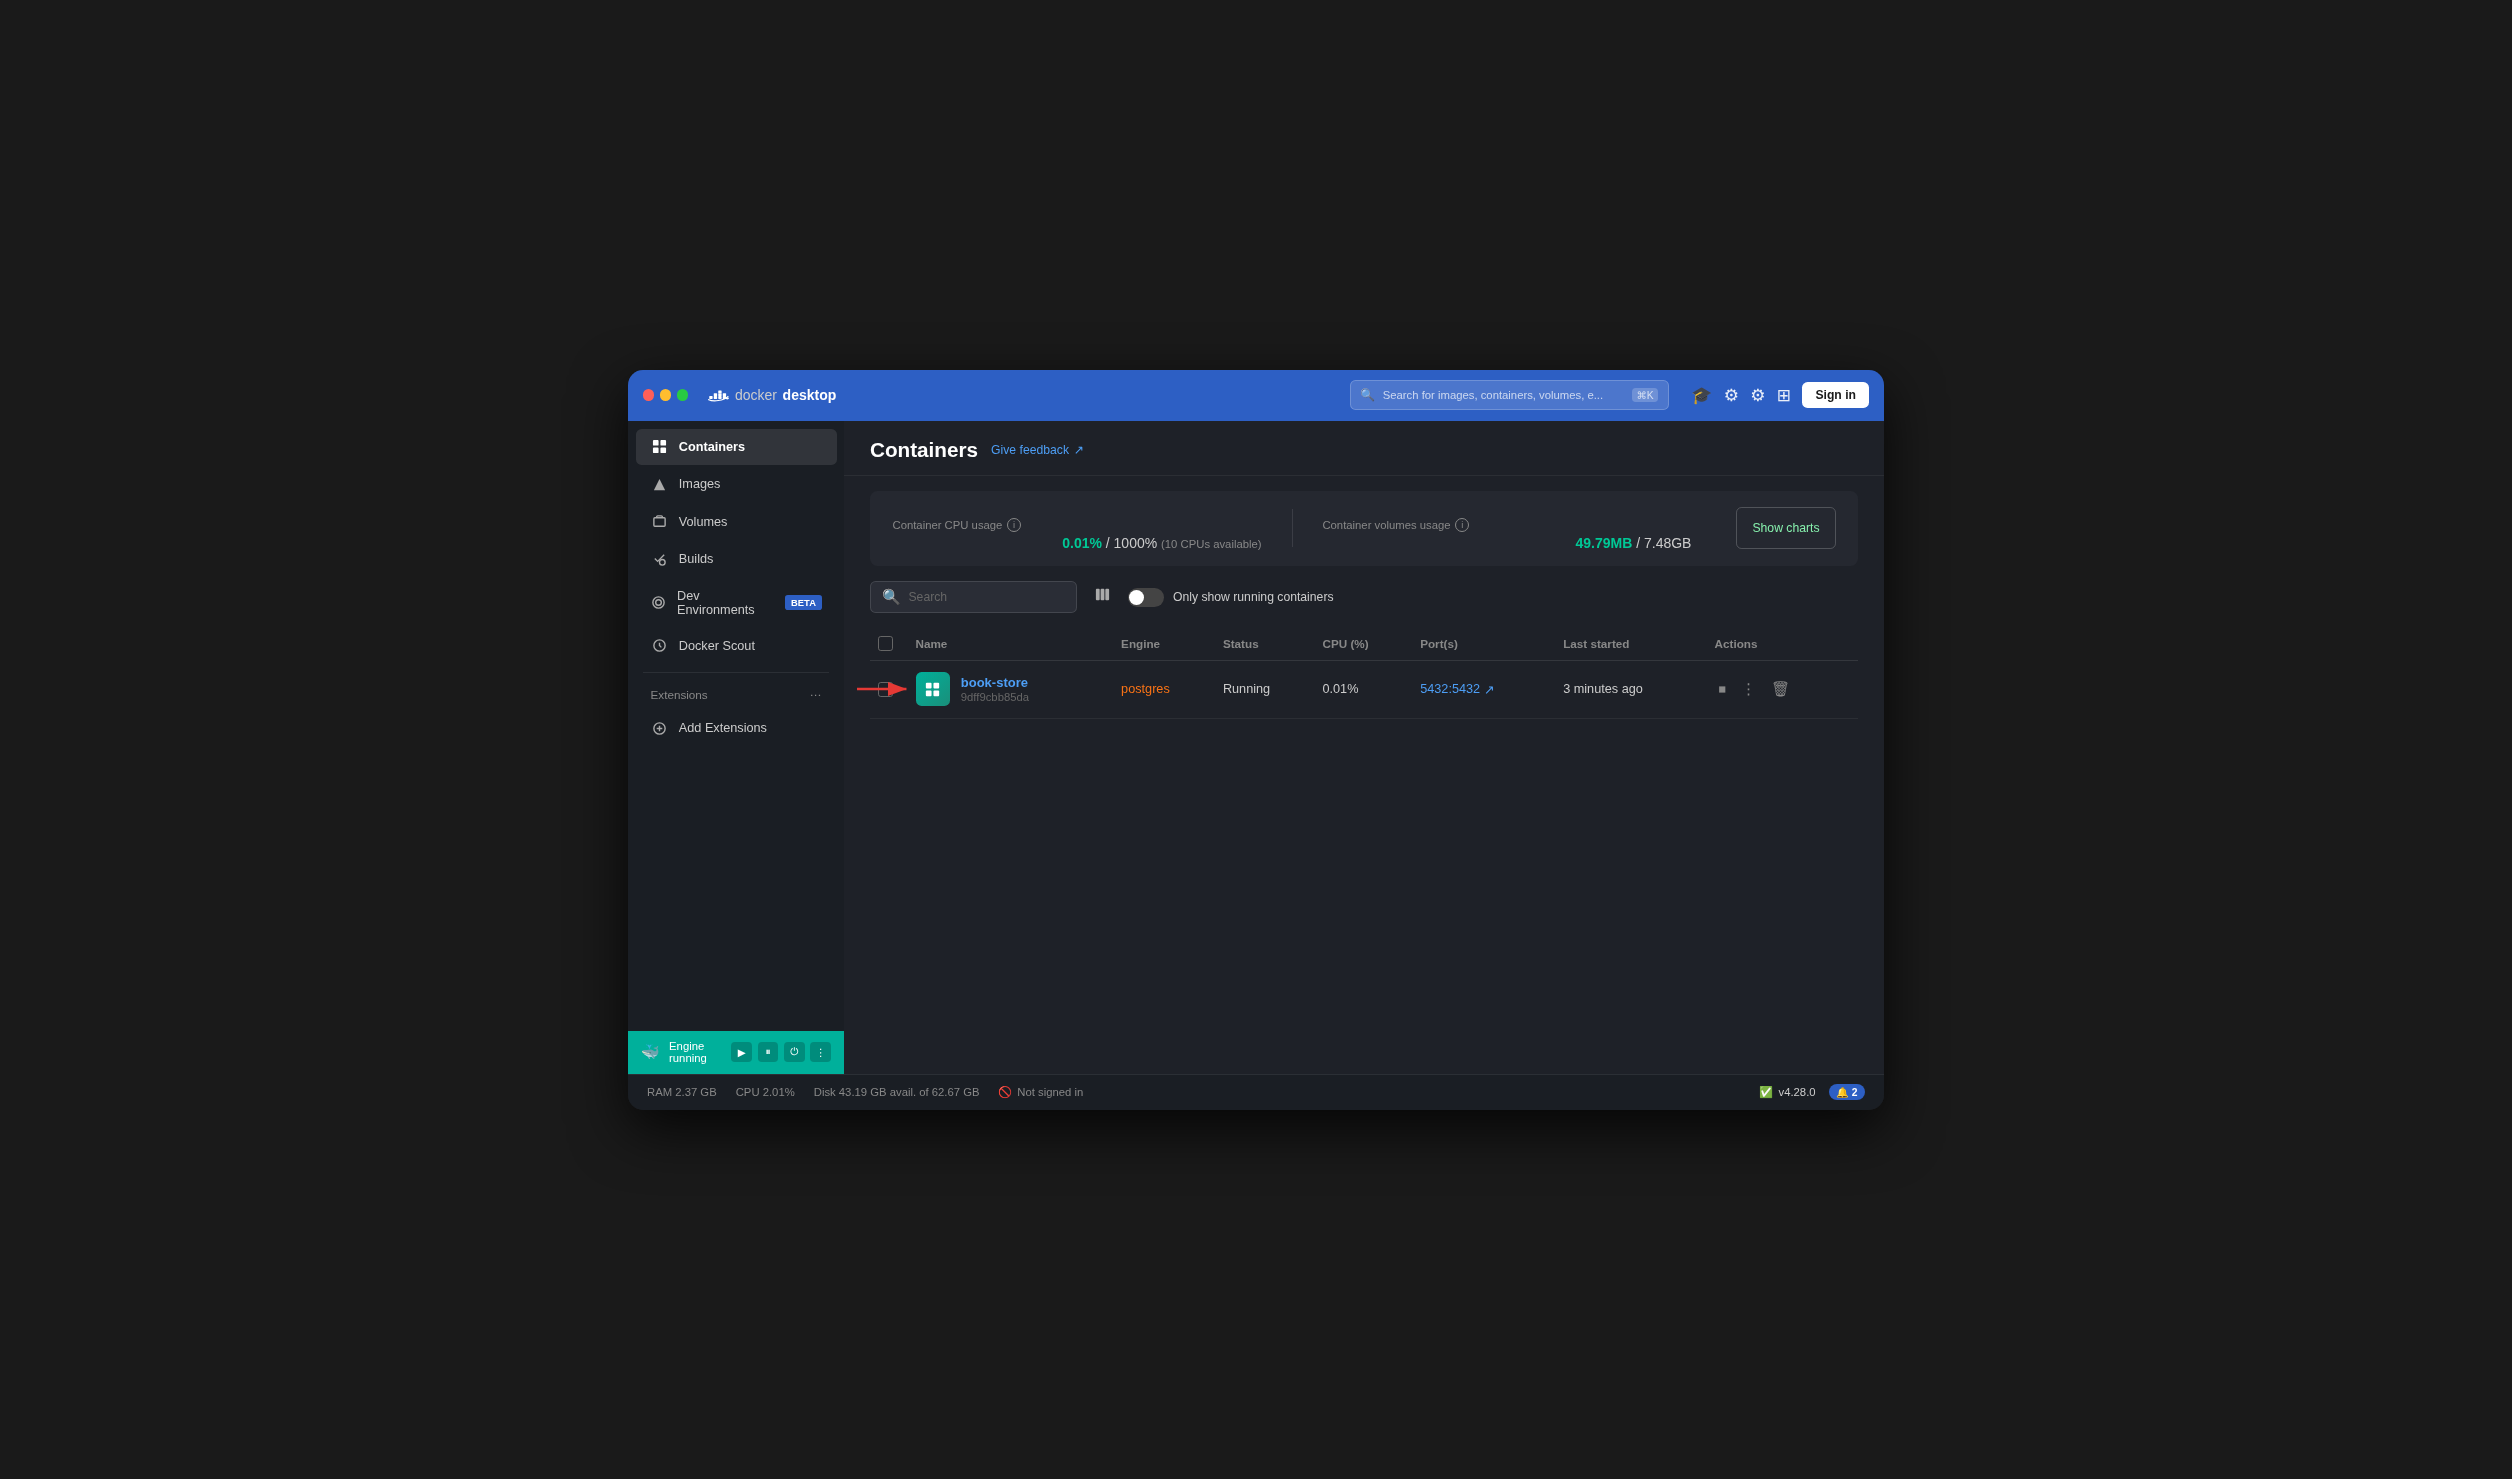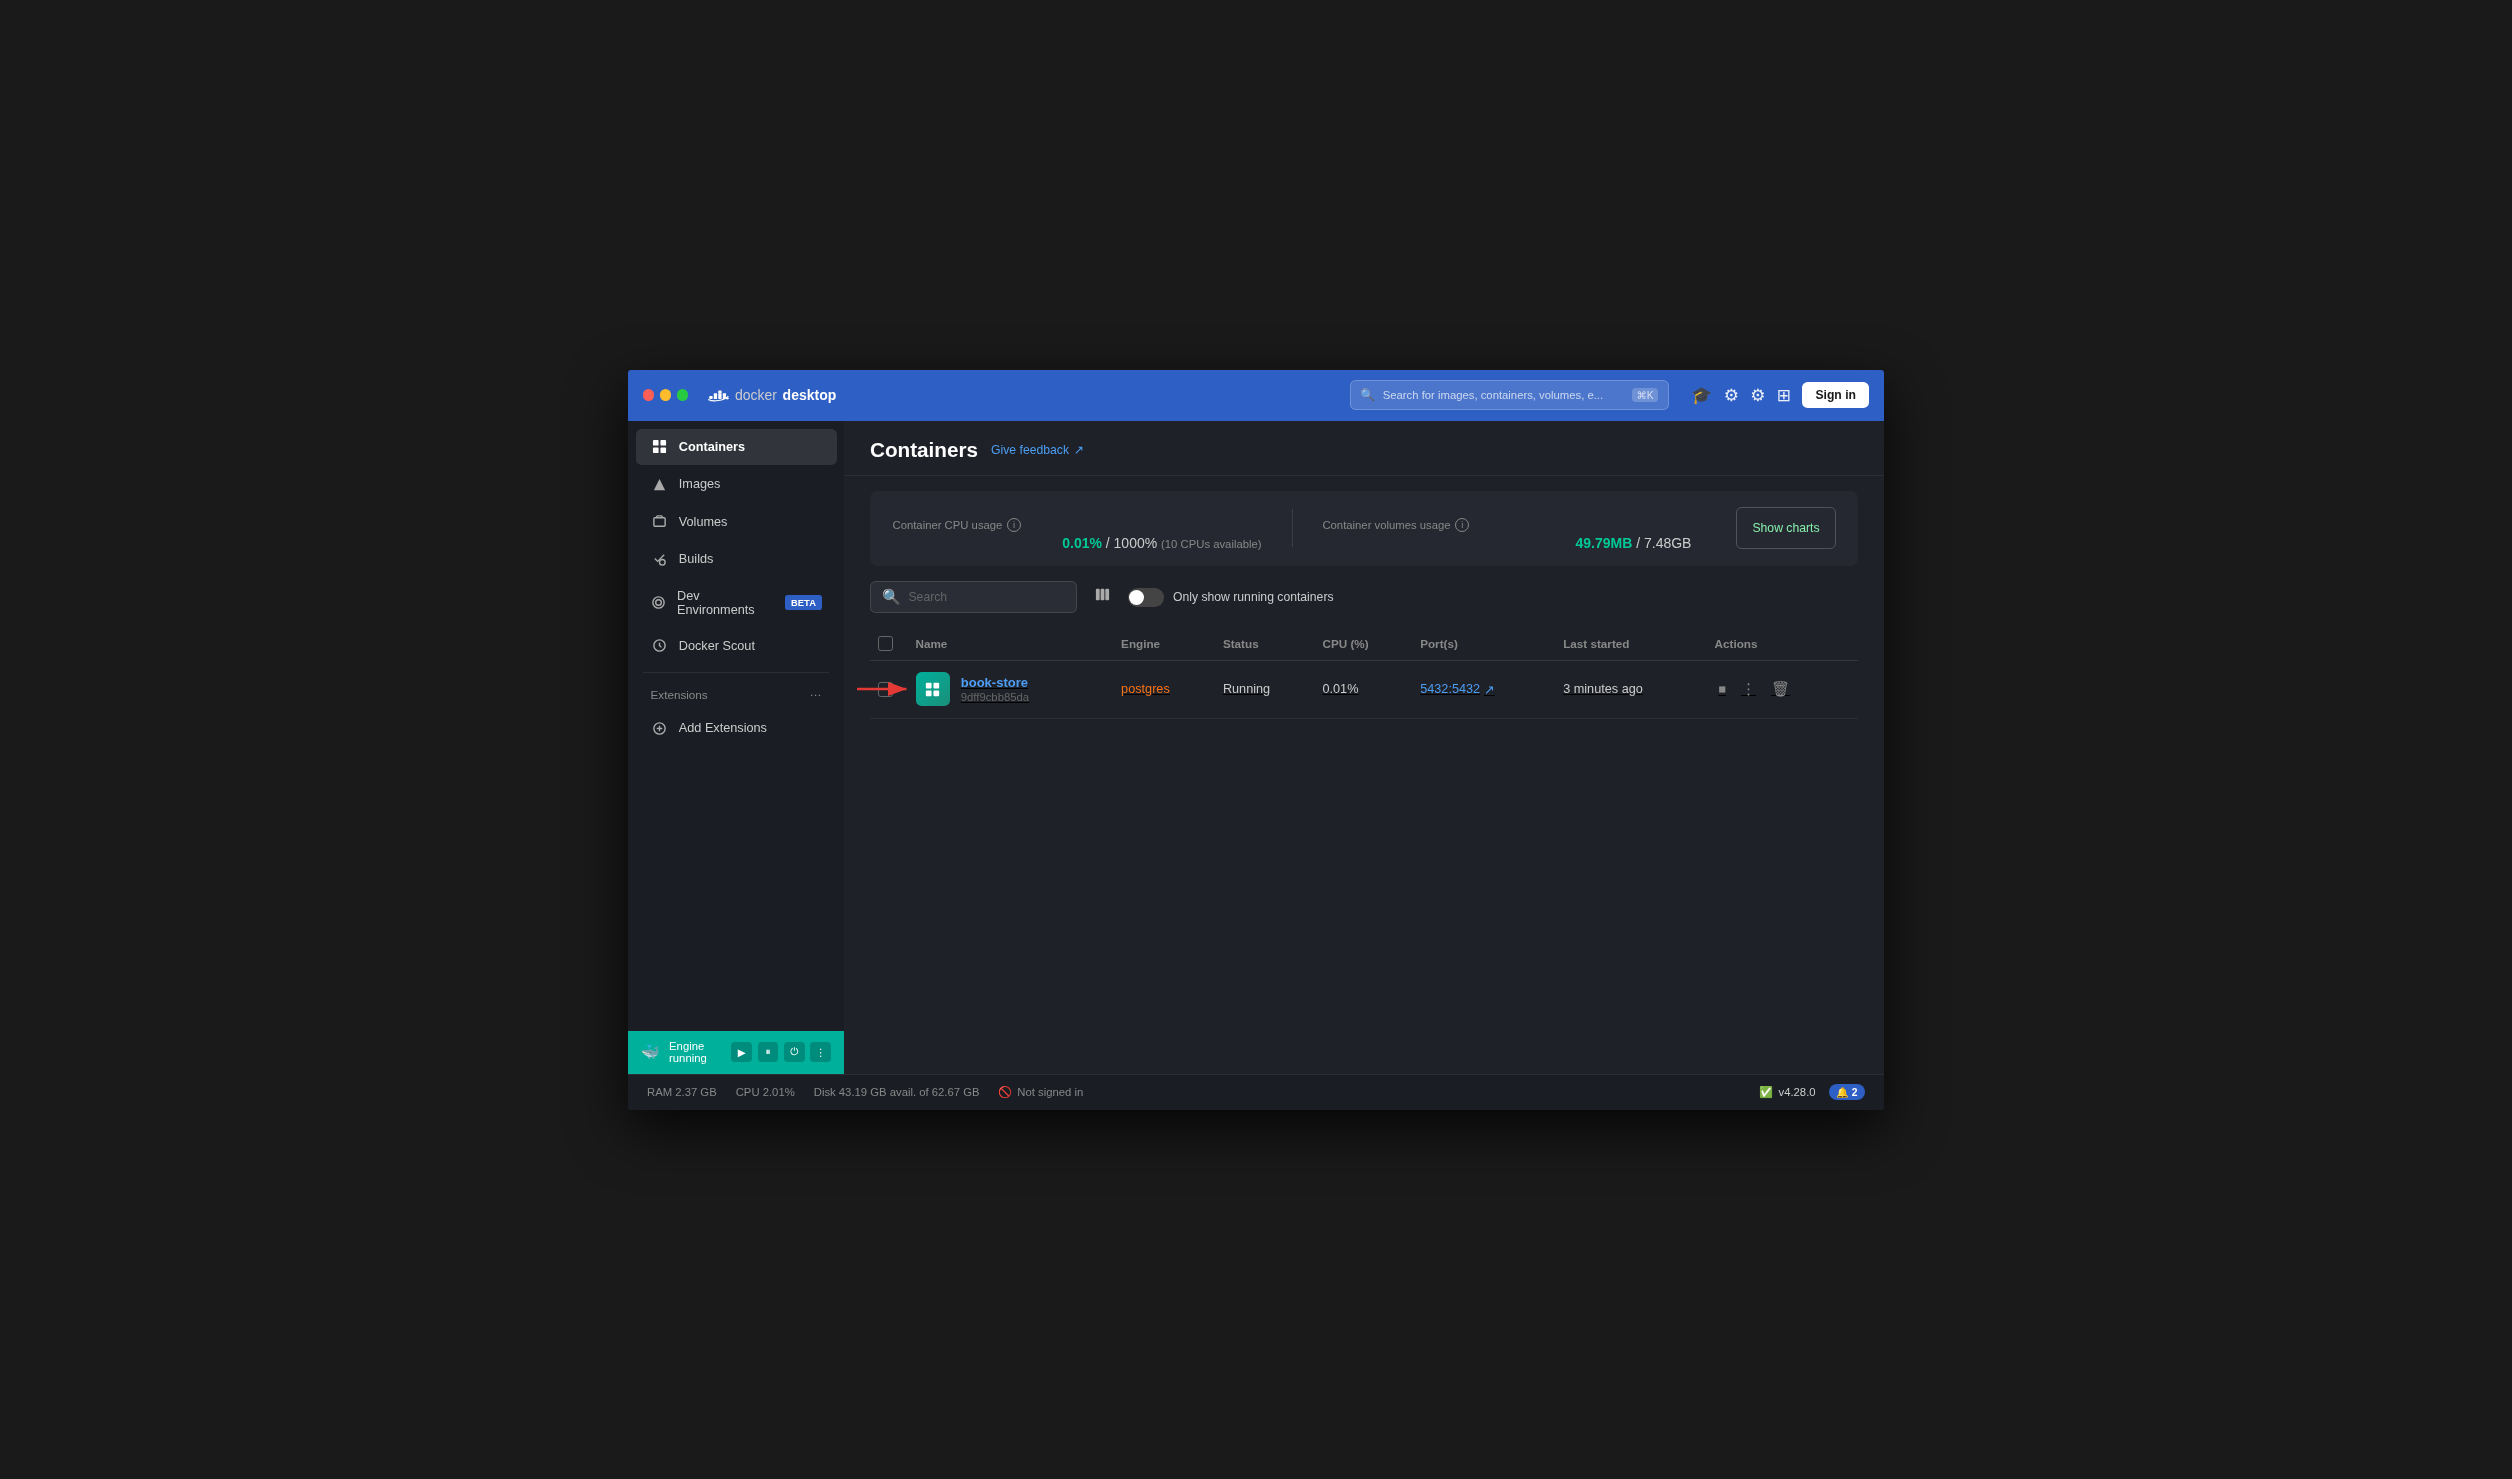--- a/index.html
+++ b/index.html
@@ -9,21 +9,21 @@
       display: flex;
       justify-content: center;
       align-items: center;
       min-height: 100vh;
       padding: 19px;
     }
     .window {
       width: 1256px;
       height: 740px;
       background: #1e1e1e;
-      border-radius: 3px;
+      border-radius: 15px;
       overflow: hidden;
       display: flex;
       flex-direction: column;
       box-shadow: 0 19px 56px rgba(0,0,0,0.8);
     }
     
     .titlebar {
       background: #2d5fc4;
       height: 51px;
       display: flex;
@@ -365,21 +365,20 @@
     }
     .table th:first-child { width: 38px; }
     .table td {
       padding: 11.3px 7.5px;
       color: #ccc;
       font-size: 12.7px;
       vertical-align: middle;
     }
     .table tbody tr {
       border-bottom: 0.9px solid rgba(255,255,255,0.06);
-      text-decoration: underline;
     }
     .checkbox {
       width: 15px;
       height: 15px;
       border: 1.4px solid #666;
       border-radius: 2.8px;
       cursor: pointer;
     }
     .container-name-cell {
       display: flex;

